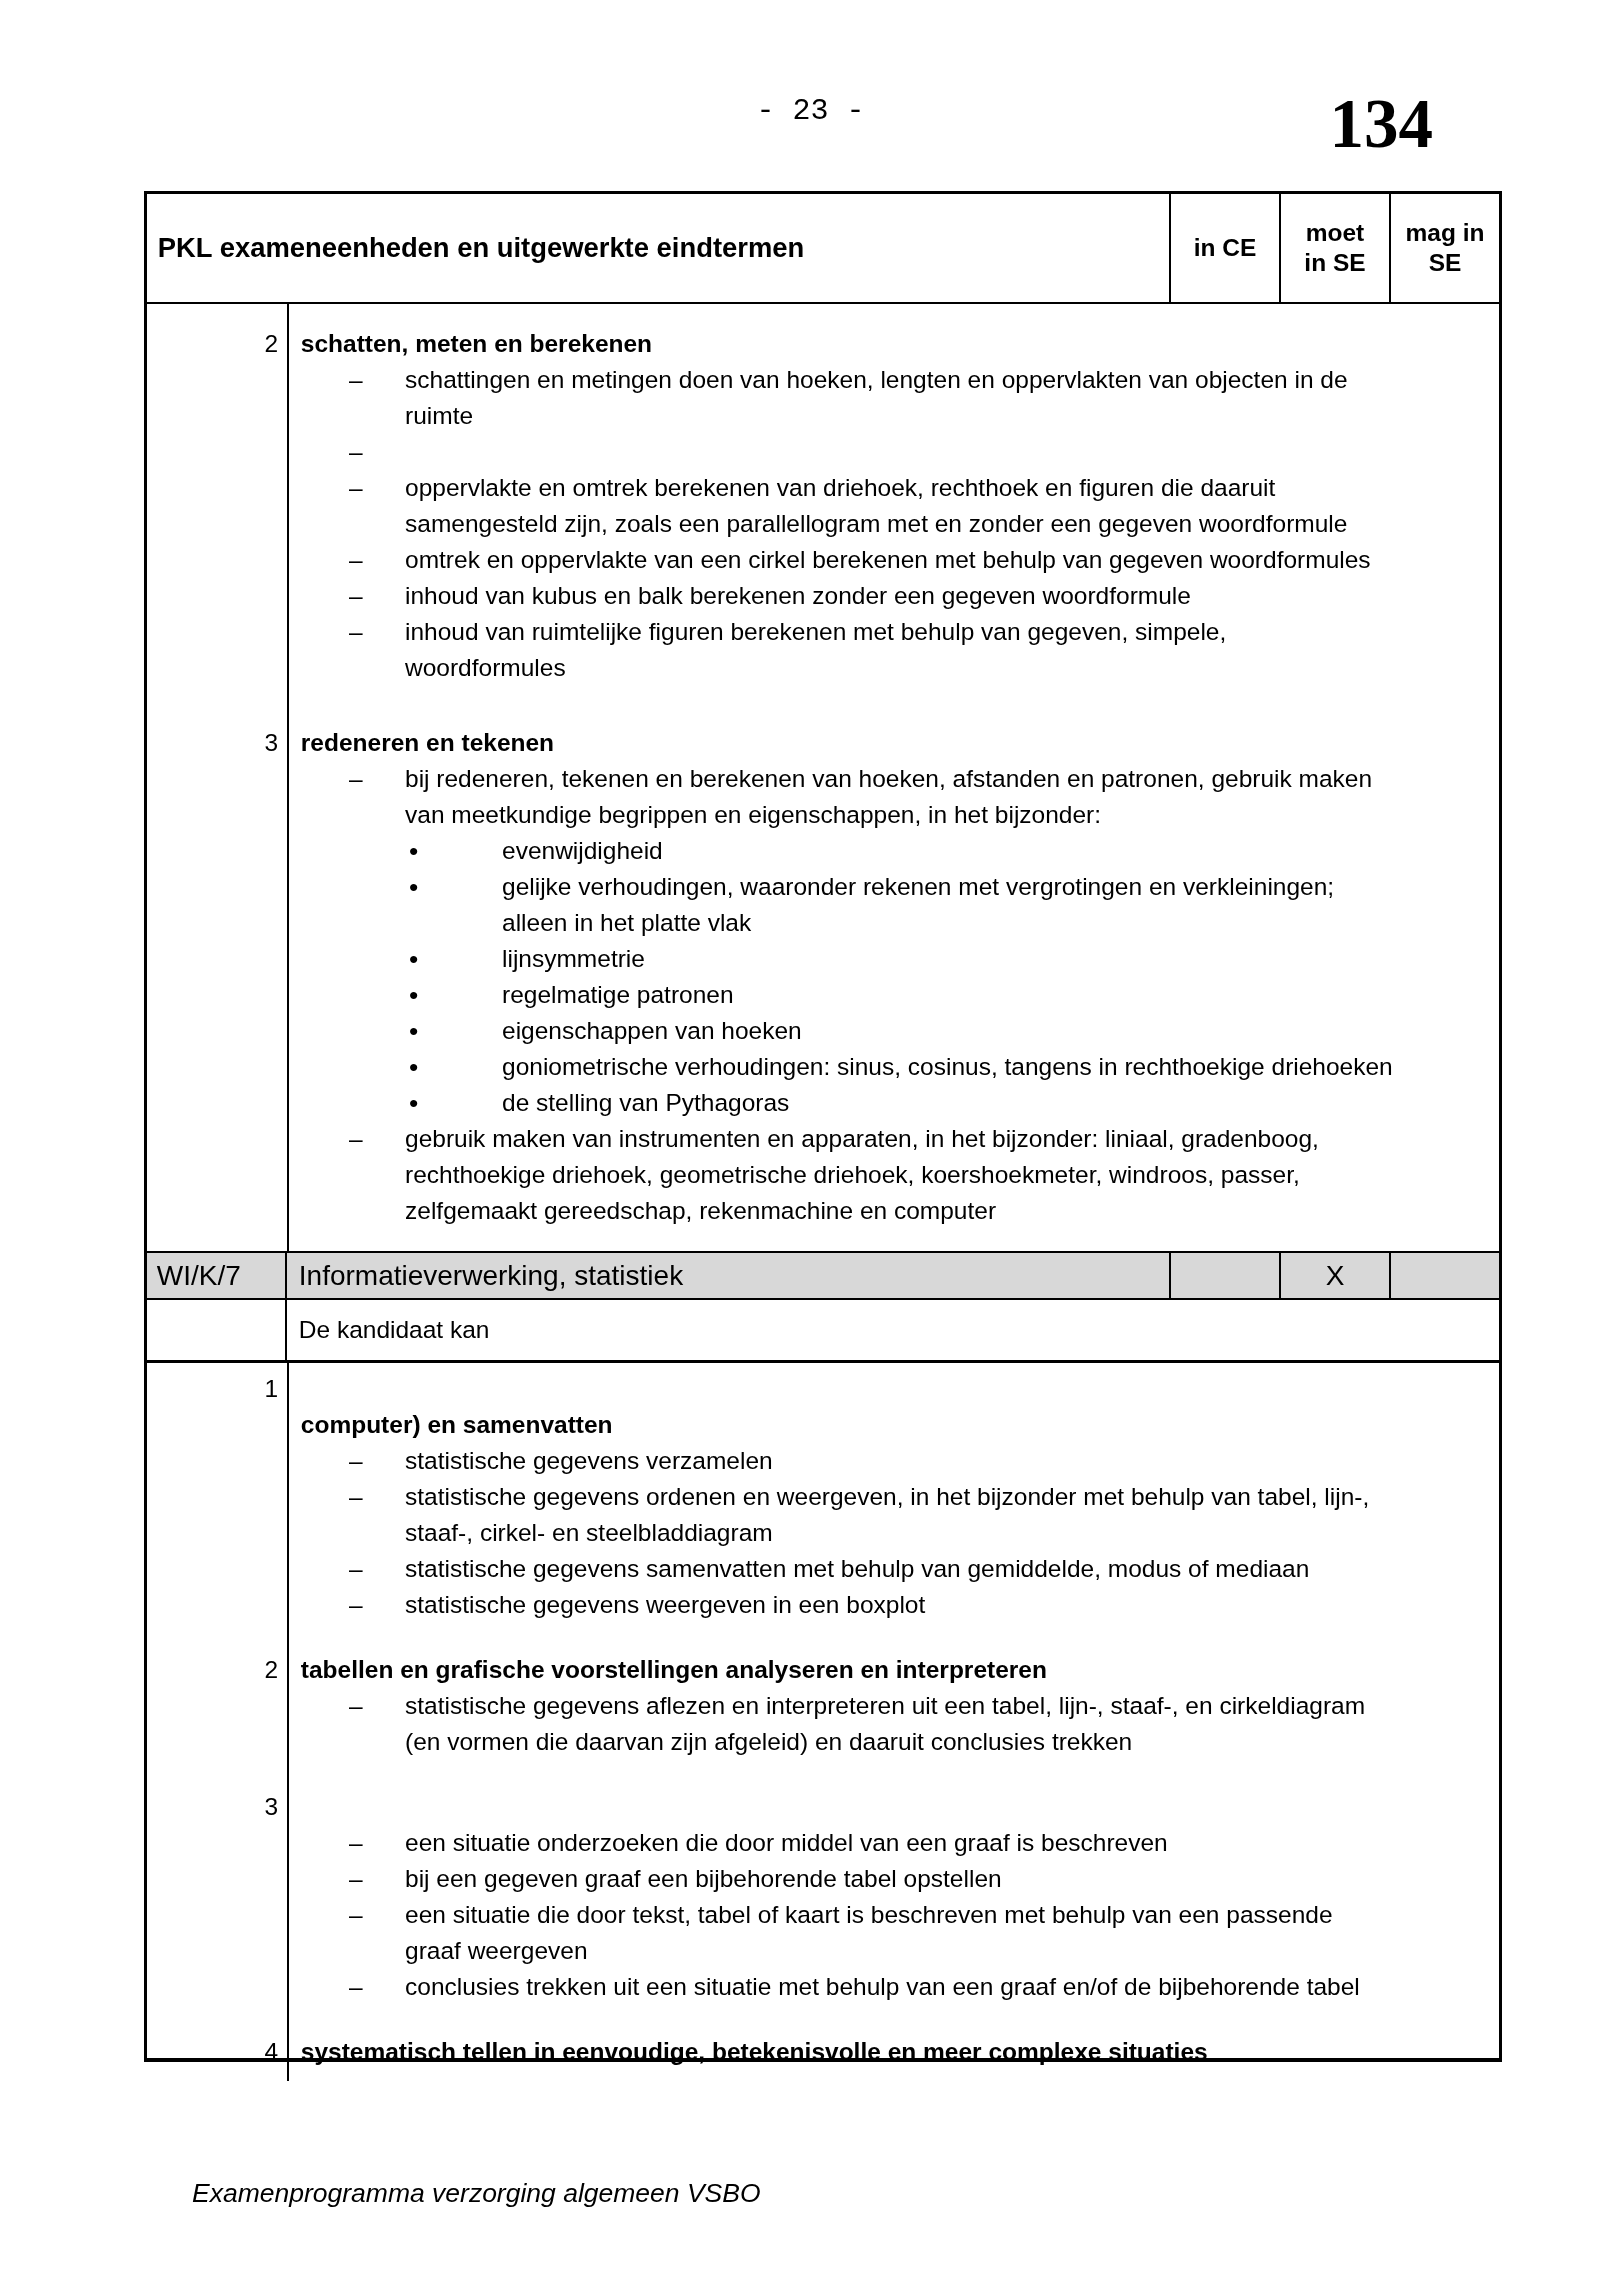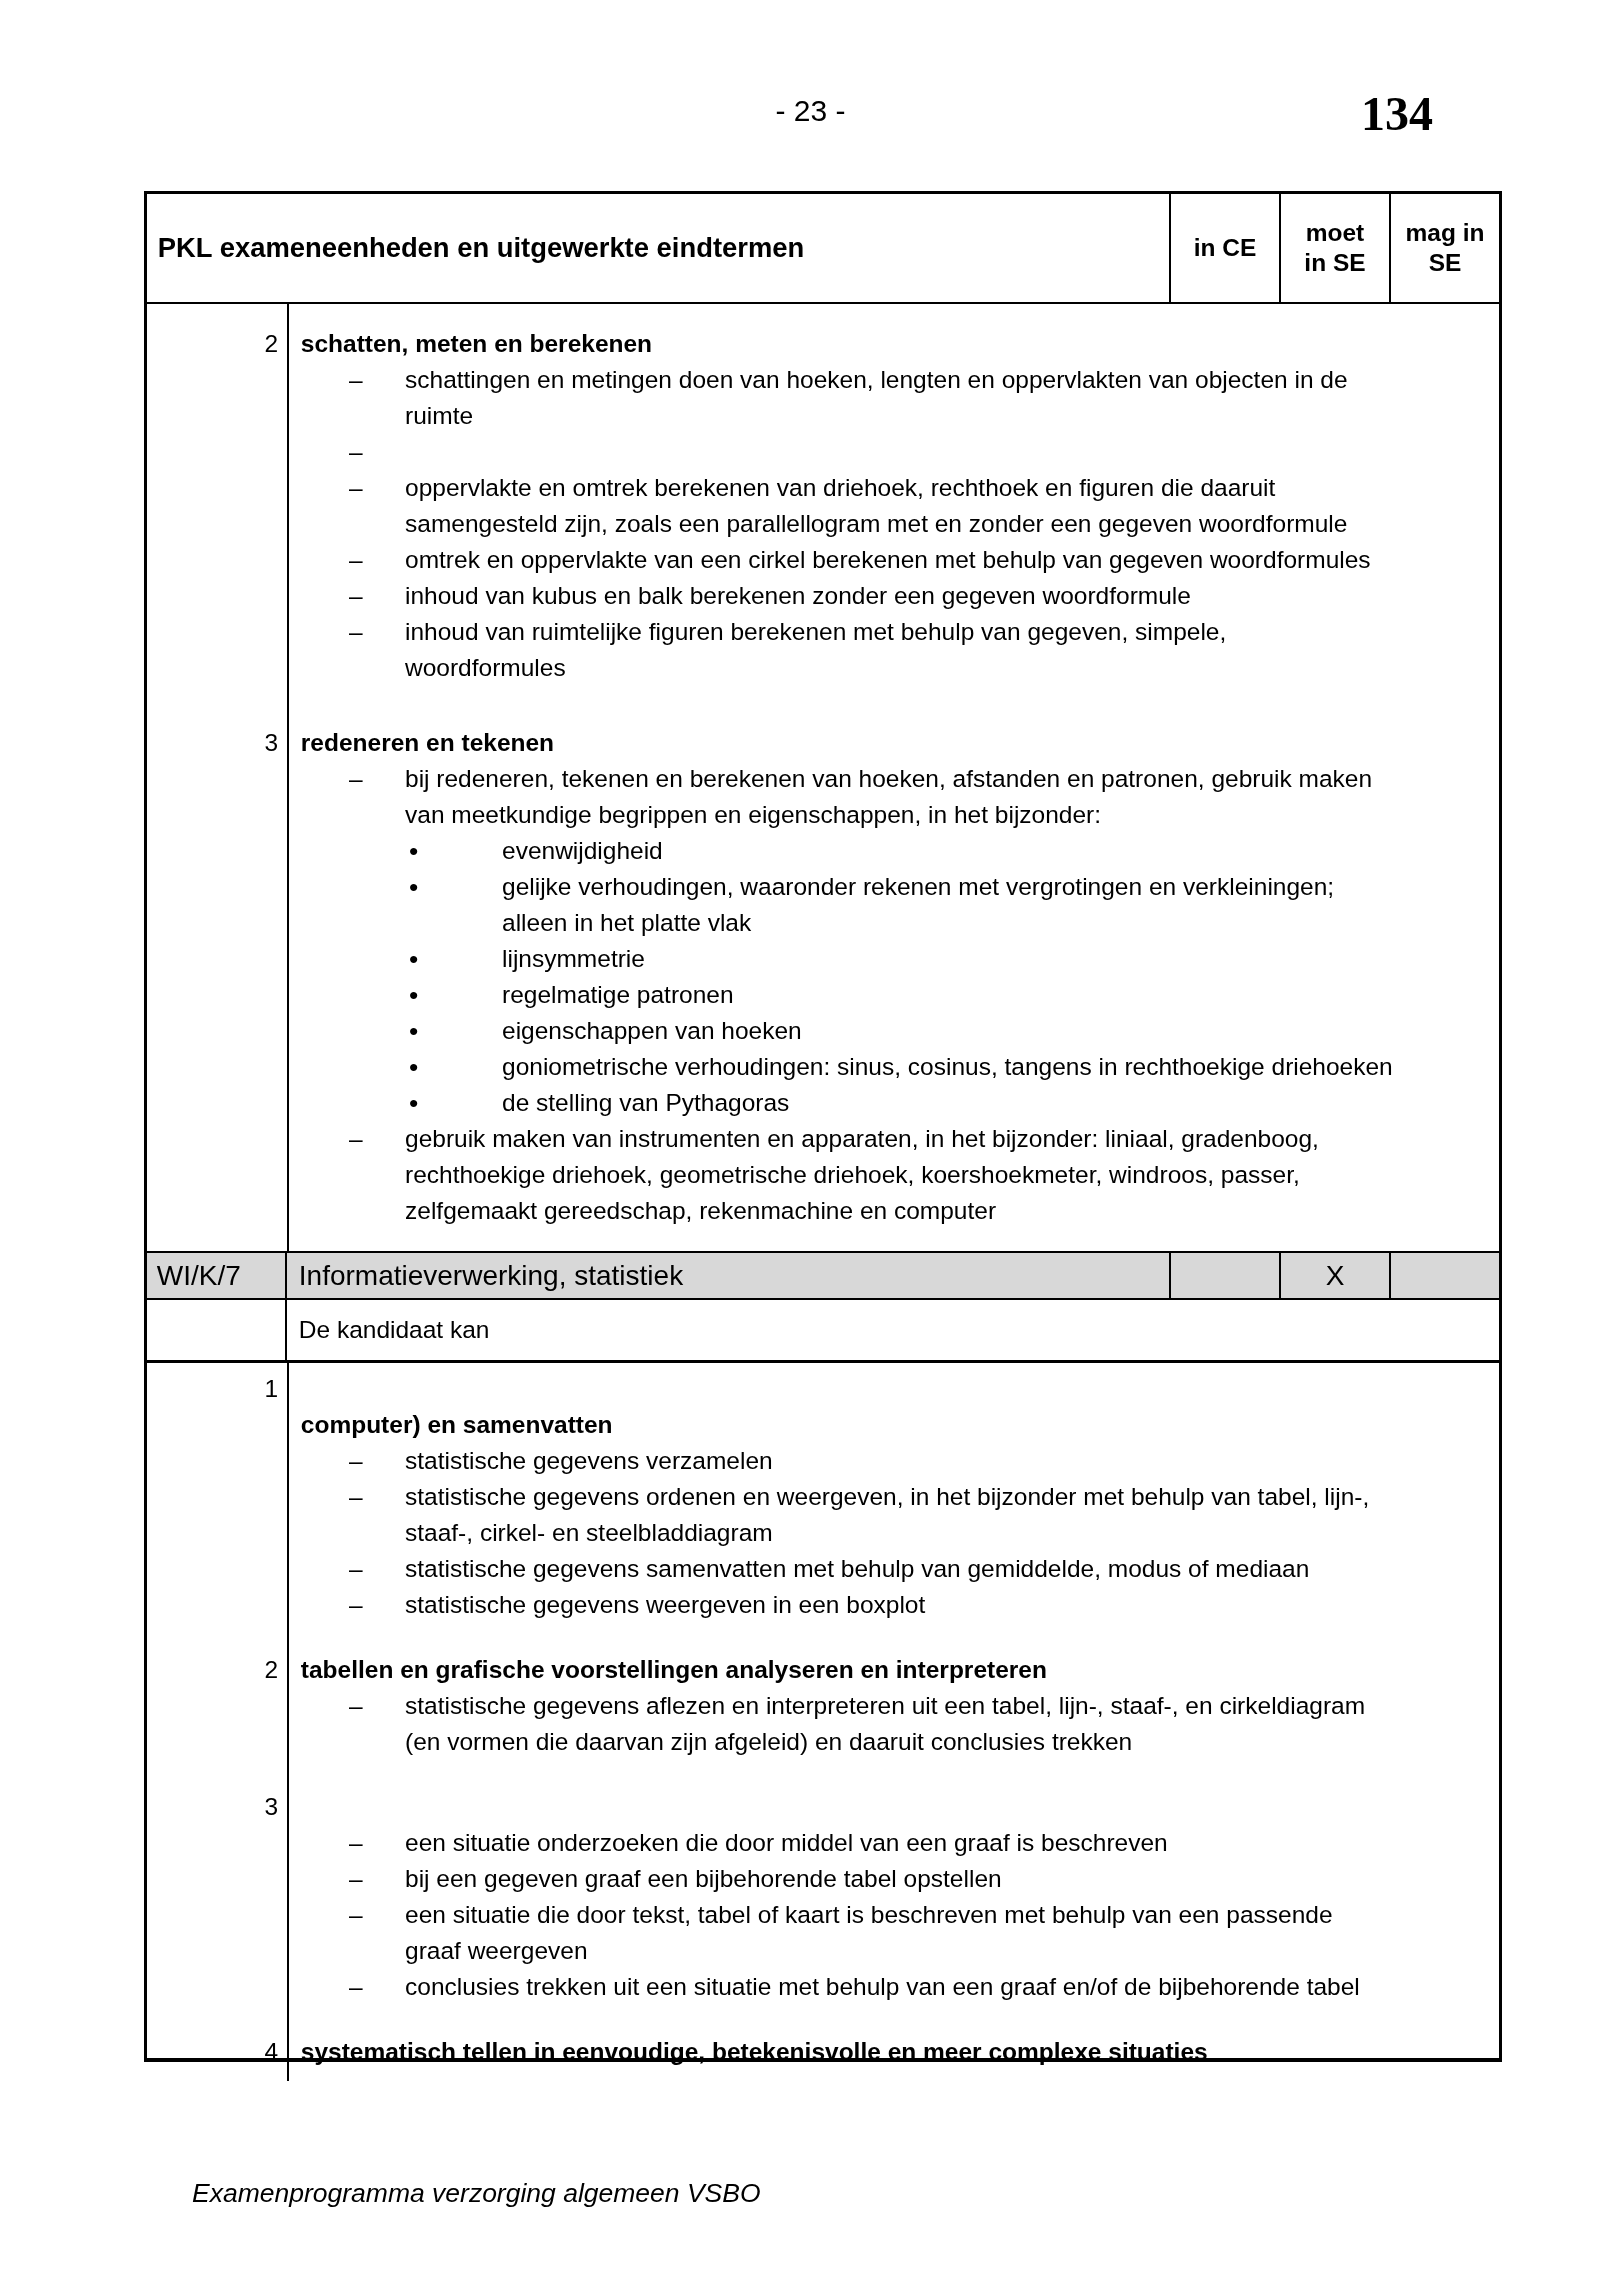--- a/index.html
+++ b/index.html
@@ -9,27 +9,27 @@
     width: 1621px; height: 2293px;
     background: #ffffff;
     color: #000;
     font-family: "Liberation Sans", sans-serif;
     margin: 0 auto;
     overflow: hidden;
   }
   .pn-center {
     position: absolute; left: 0; right: 0; top: 94px;
     text-align: center;
-    font-family: Liberation Sans, sans-serif;
+    font-family: Liberation Mono, monospace;
     font-size: 30px;
   }
   .pn-corner {
     position: absolute; right: 188px; top: 90px;
     font-family: "Liberation Serif", serif;
-    font-weight: bold; font-size: 48px; line-height: 1;
+    font-weight: bold; font-size: 69px; line-height: 1;
   }
   .exam-table {
     position: absolute; left: 144px; top: 191px;
     width: 1358px; height: 1871px;
     border: 3.9px solid #000; border-bottom-width: 4.9px;
     background: #fff;
   }
   
   .hrow { display: flex; height: 110px; border-bottom: 2.9px solid #000; }
   .hmain { flex: 1; display: flex; align-items: center; padding-left: 10.8px;

